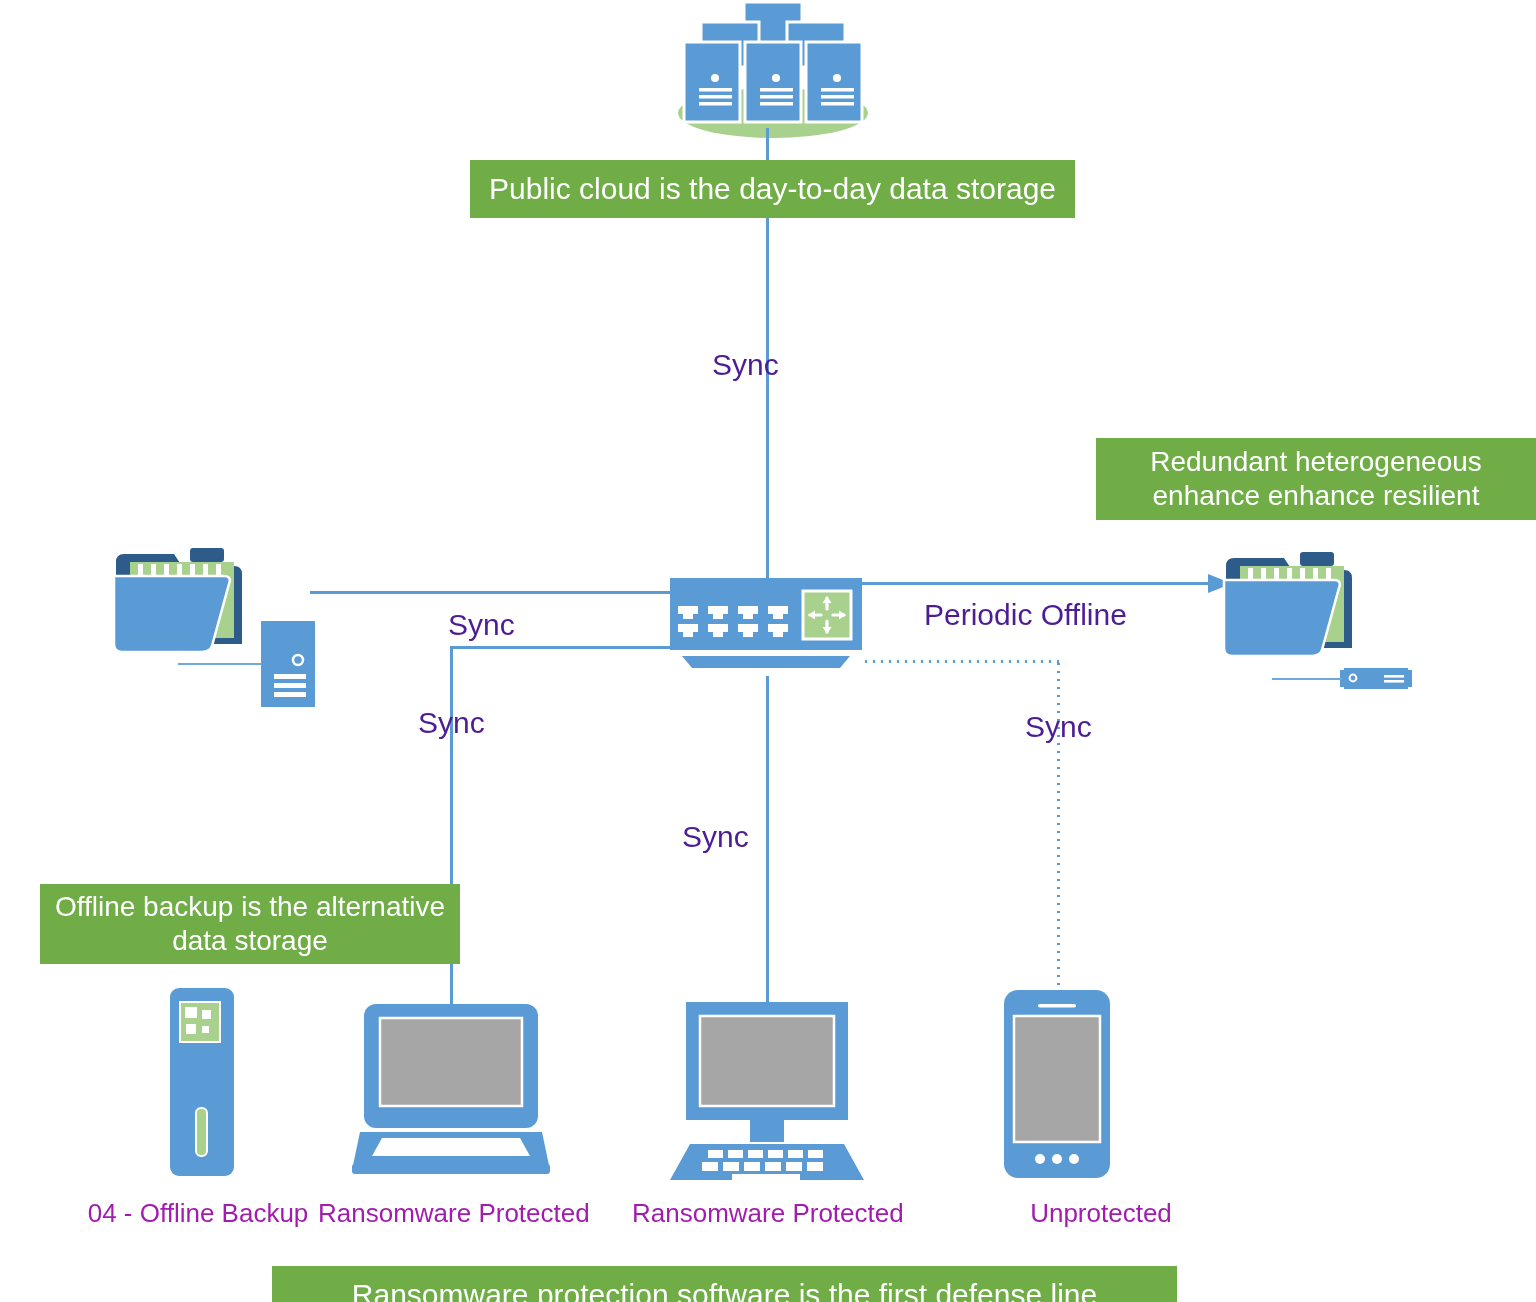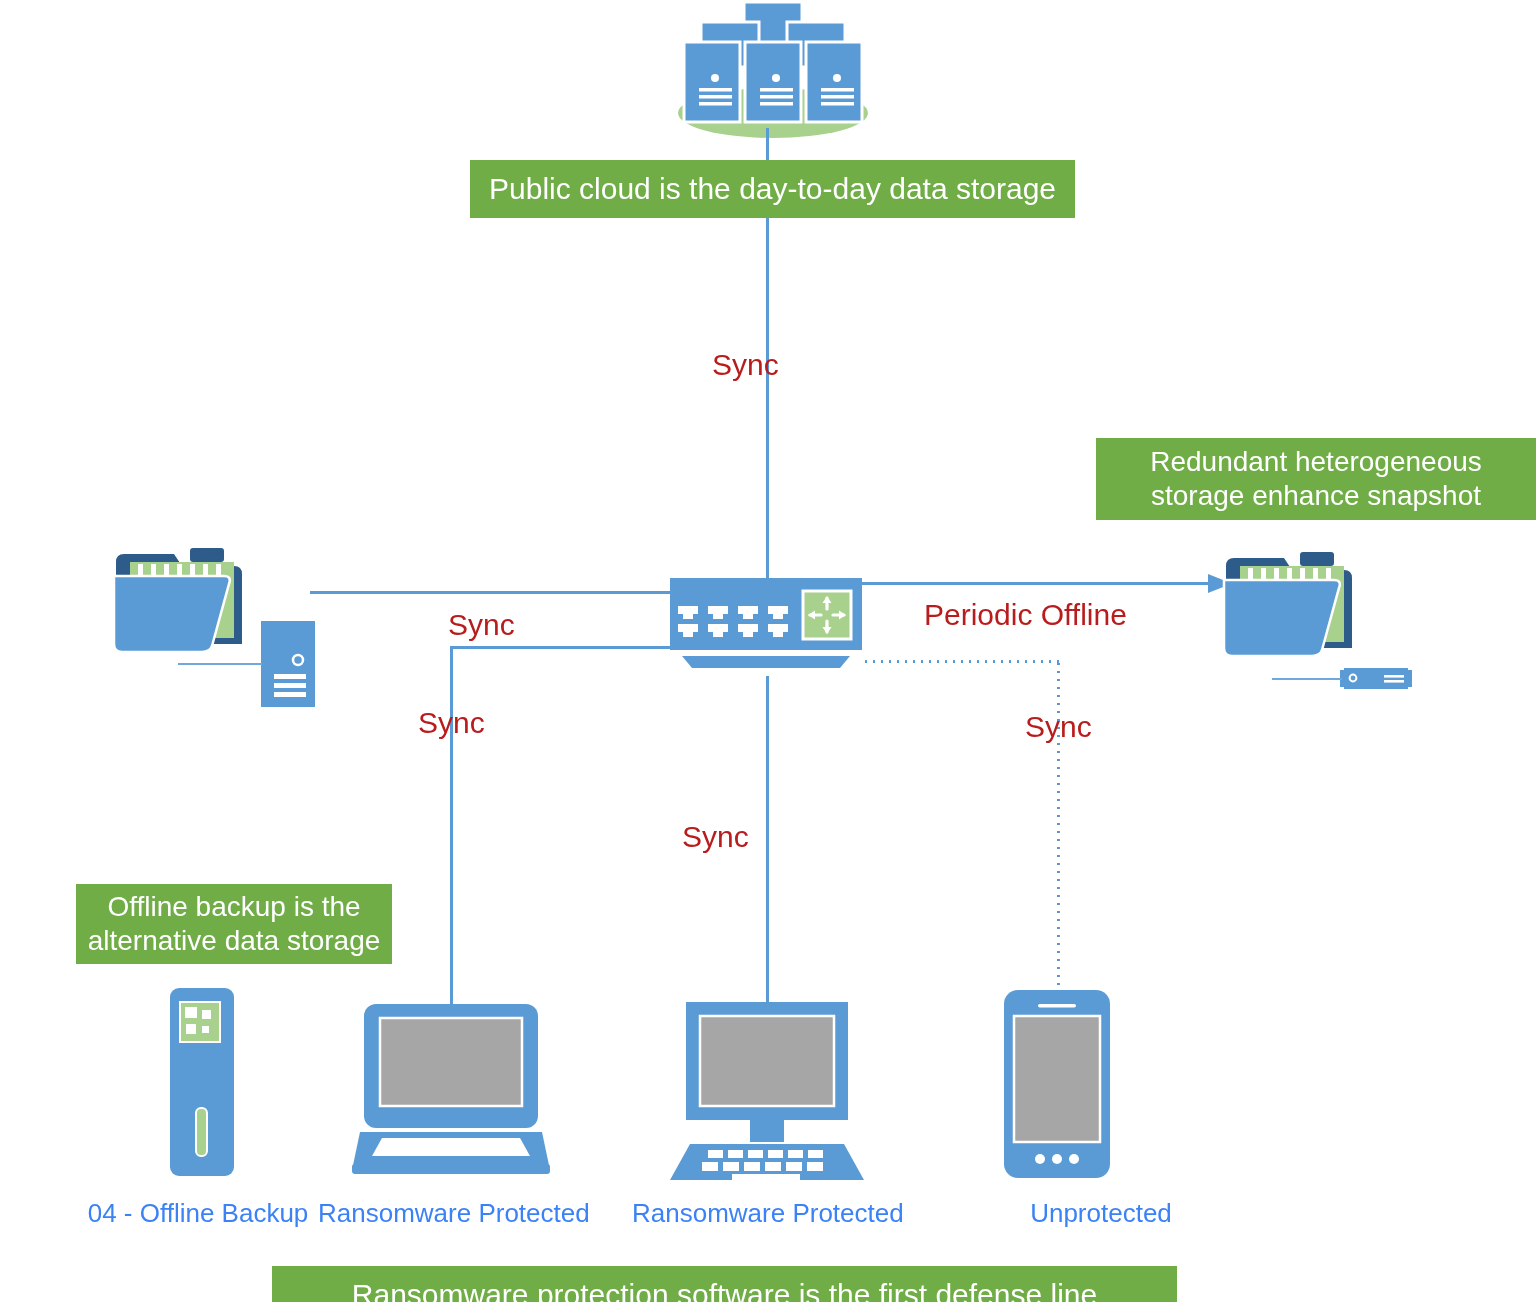--- a/index.html
+++ b/index.html
@@ -25,21 +25,21 @@
     justify-content: center;
     text-align: center;
     line-height: 1.22;
     font-weight: 400;
     box-sizing: border-box;
     padding: 16px 10px;
   }
   #banner-public   { left: 470px;  top: 160px;  width: 605px; height: 58px;  font-size: 30px; }
   #banner-private  { left: 0px;    top: 438px;  width: 430px; height: 82px;  font-size: 28px; }
   #banner-redundant{ left: 1096px; top: 438px;  width: 440px; height: 82px;  font-size: 28px; }
-  #banner-offline  { left: 40px;   top: 884px;  width: 316px; height: 80px;  font-size: 28px; margin-left: 36px; }
+  #banner-offline  { left: 40px;   top: 884px;  width: 420px; height: 80px;  font-size: 28px; }
   #banner-ransom   { left: 272px;  top: 1266px; width: 905px; height: 58px;  font-size: 30px; }
 
   
   .line-v {
     position: absolute;
     width: 3px;
     background: #5B9BD5;
   }
   .line-h {
     position: absolute;
@@ -62,29 +62,29 @@
   }
   .thin-h {
     position: absolute;
     height: 2px;
     background: #6FA8DC;
   }
 
   
   .edge-label {
     position: absolute;
-    color: #b91c1c;
+    color: #4c1d95;
     font-size: 30px;
     white-space: nowrap;
   }
 
   
   .caption {
     position: absolute;
-    color: #3b82f6;
+    color: #a21caf;
     font-size: 26px;
     white-space: nowrap;
     text-align: center;
   }
 
   .icon-box { position: absolute; }
   svg { display: block; overflow: visible; }
 </style>
 </head>
 <body>
@@ -117,21 +117,21 @@
 
   <div class="line-v" style="left:766px; top:128px; height:36px;"></div>
 
   <div class="banner" id="banner-public">Public cloud is the day-to-day data storage</div>
 
   <div class="line-v" style="left:766px; top:218px; height:362px;"></div>
 
   <div class="edge-label" style="left:712px; top:348px;">Sync</div>
 
 
-  <div class="banner" id="banner-redundant">Redundant heterogeneous storage enhance snapshot</div>
+  <div class="banner" id="banner-redundant">Redundant heterogeneous enhance enhance resilient</div>
 
   <div class="icon-box" style="left:112px; top:548px; width:150px; height:110px;">
     <svg width="150" height="110" viewBox="0 0 150 110">
 
       <path d="M4 14 Q4 6 12 6 L54 6 L62 6 L70 18 L122 18 Q130 18 130 26 L130 96 L4 96 Z" fill="#2E5C8A"></path>
       <rect x="78" y="0" width="34" height="14" rx="3" fill="#2E5C8A"></rect>
 
       <rect x="18" y="14" width="104" height="76" fill="#A9D18E"></rect>
       <g fill="#ffffff">
         <rect x="26" y="16" width="5" height="18"></rect>

